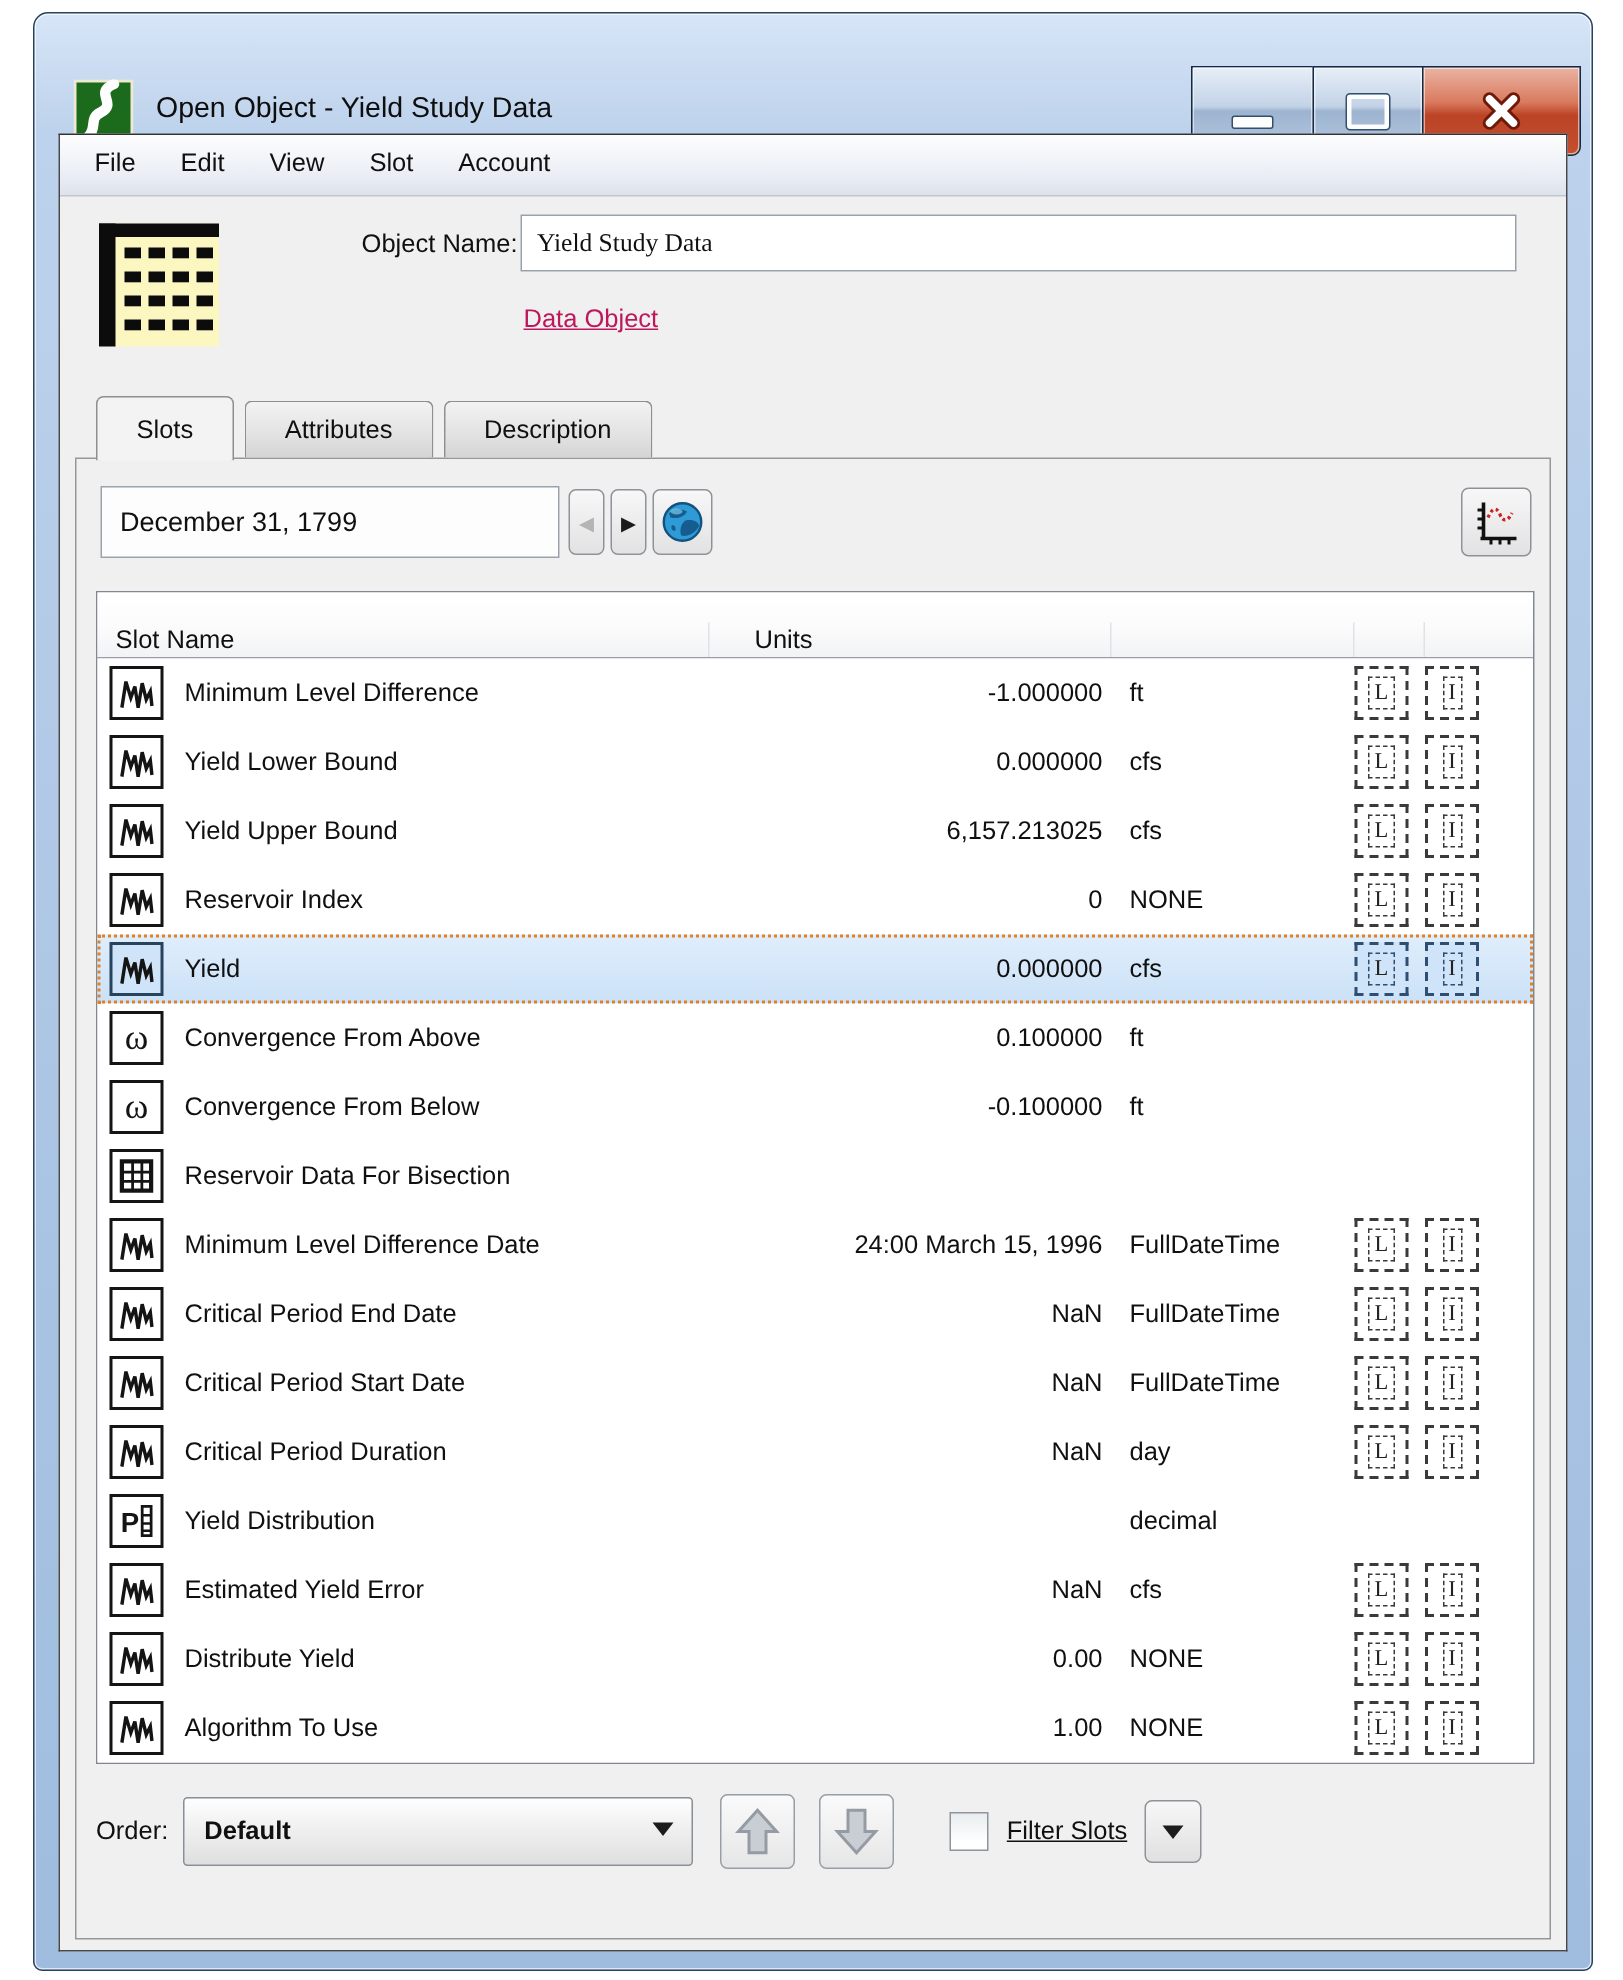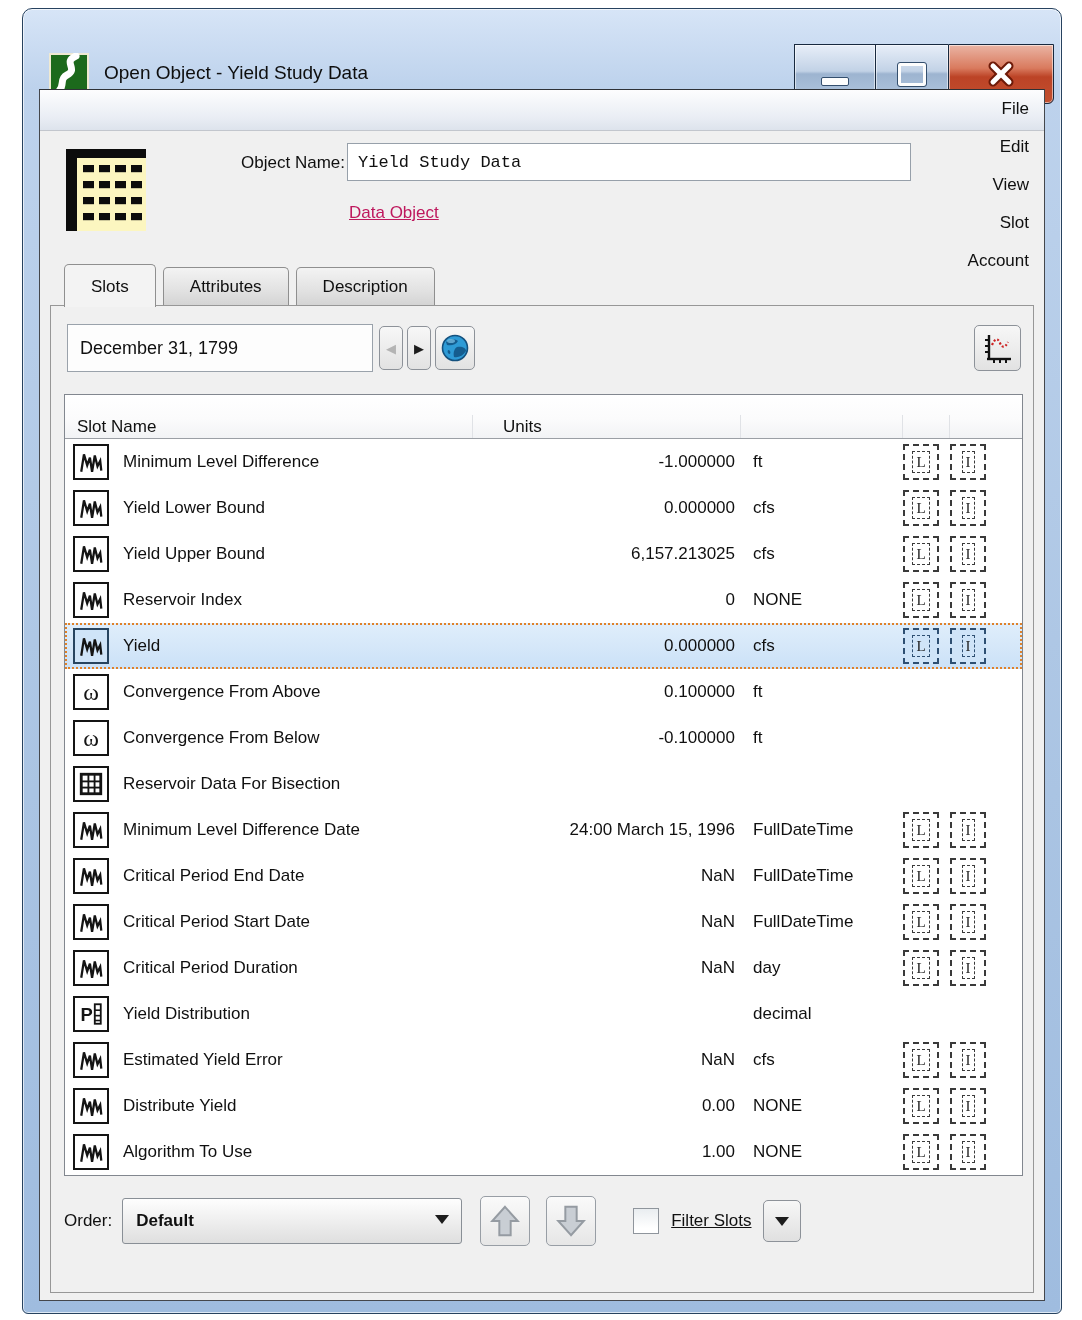--- a/index.html
+++ b/index.html
@@ -23,28 +23,28 @@
   .cap-close{width:104px;border-radius:0 0 6px 0;
     background:linear-gradient(180deg,#eab4a4 0%,#d97a5e 40%,#bc4326 55%,#c2502f 100%);}
   .glyph-min{width:26px;height:7px;background:#fdfdfd;border:1px solid #344f6e;border-radius:2px;margin-top:14px;}
   .glyph-max{width:22px;height:17px;border:3px solid #fdfdfd;outline:1px solid #344f6e;border-radius:2px;background:transparent;}
 
   
   .client{position:absolute;left:16px;right:16px;top:80px;bottom:12px;background:#f0f0f0;
     border:1px solid #44474c;border-top-color:#2e3136;}
 
   .menubar{height:40px;background:linear-gradient(180deg,#fdfdfe 0%,#e9edf4 70%,#dde3ec 100%);
-    border-bottom:1px solid #c2c6cd;display:flex;align-items:flex-end;padding-left:8px;flex-direction:column;}
+    border-bottom:1px solid #c2c6cd;display:flex;align-items:flex-start;padding-left:8px;}
   .menu-item{padding:0 15px;font-size:17px;color:#101010;line-height:38px;cursor:default;}
 
   .objheader{position:relative;height:134px;}
   .obj-icon{position:absolute;left:24px;top:16px;width:84px;height:86px;}
   .obj-label{position:absolute;left:110px;top:22px;width:195px;text-align:right;font-size:17px;color:#101010;}
-  .obj-name-input{position:absolute;left:307px;top:12px;width:564px;height:38px;border:1px solid #97a0aa;
-    background:#ffffff;font-family:Liberation Mono, monospace;font-size:17px;padding:0 10px;color:#101010;box-sizing:border-box;}
+  .obj-name-input{position:absolute;left:307px;top:12px;width:664px;height:38px;border:1px solid #97a0aa;
+    background:#ffffff;font-family:Liberation Serif, serif;font-size:17px;padding:0 10px;color:#101010;box-sizing:border-box;}
   .obj-type{position:absolute;left:309px;top:72px;font-size:17px;color:#be185d;text-decoration:underline;}
 
   .tabs{height:40px;display:flex;align-items:flex-end;padding-left:24px;position:relative;z-index:2;}
   .tab{border:1px solid #8f8f8f;border-bottom:none;border-radius:5px 5px 0 0;height:37px;line-height:37px;
     padding:0 26px;margin-right:7px;font-size:17px;color:#101010;
     background:linear-gradient(180deg,#f3f3f3 0%,#e2e2e2 60%,#d4d4d4 100%);}
   .tab.active{height:42px;line-height:44px;margin-bottom:-2px;background:#f3f3f3;}
 
   .tabframe{position:relative;margin:0 10px;border:1px solid #979797;background:#f0f0f0;height:988px;box-sizing:border-box;}
 

